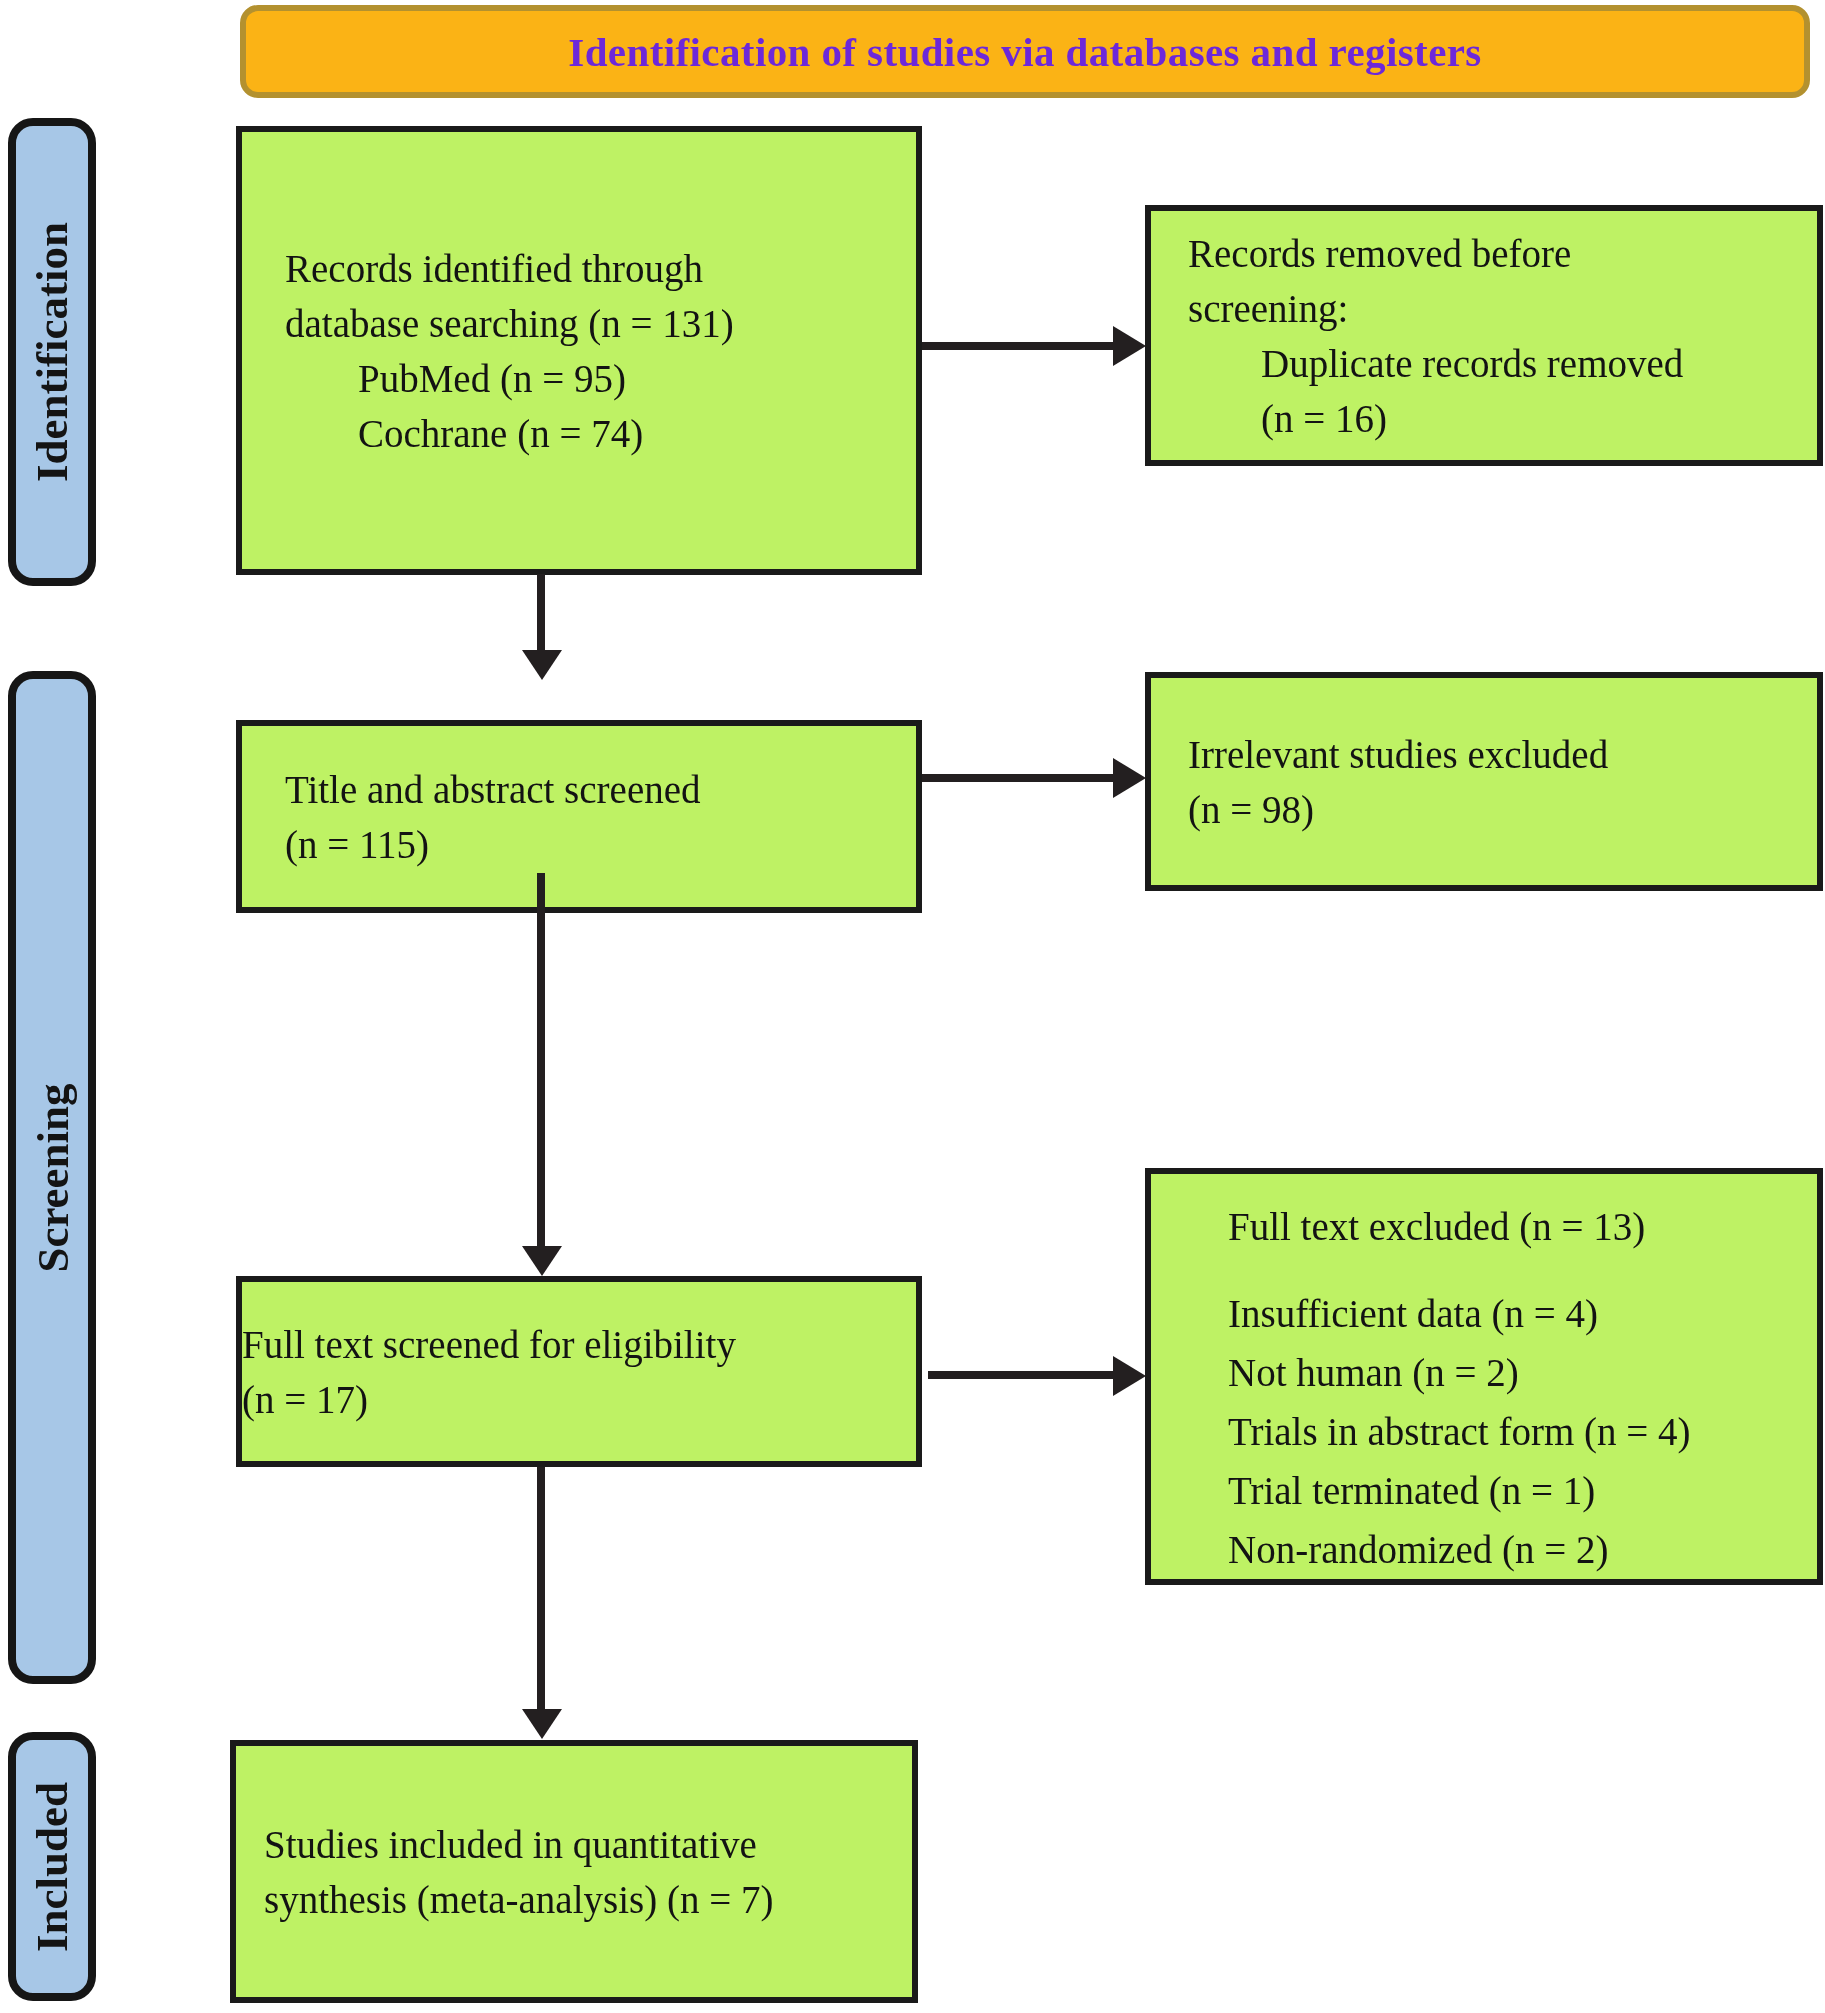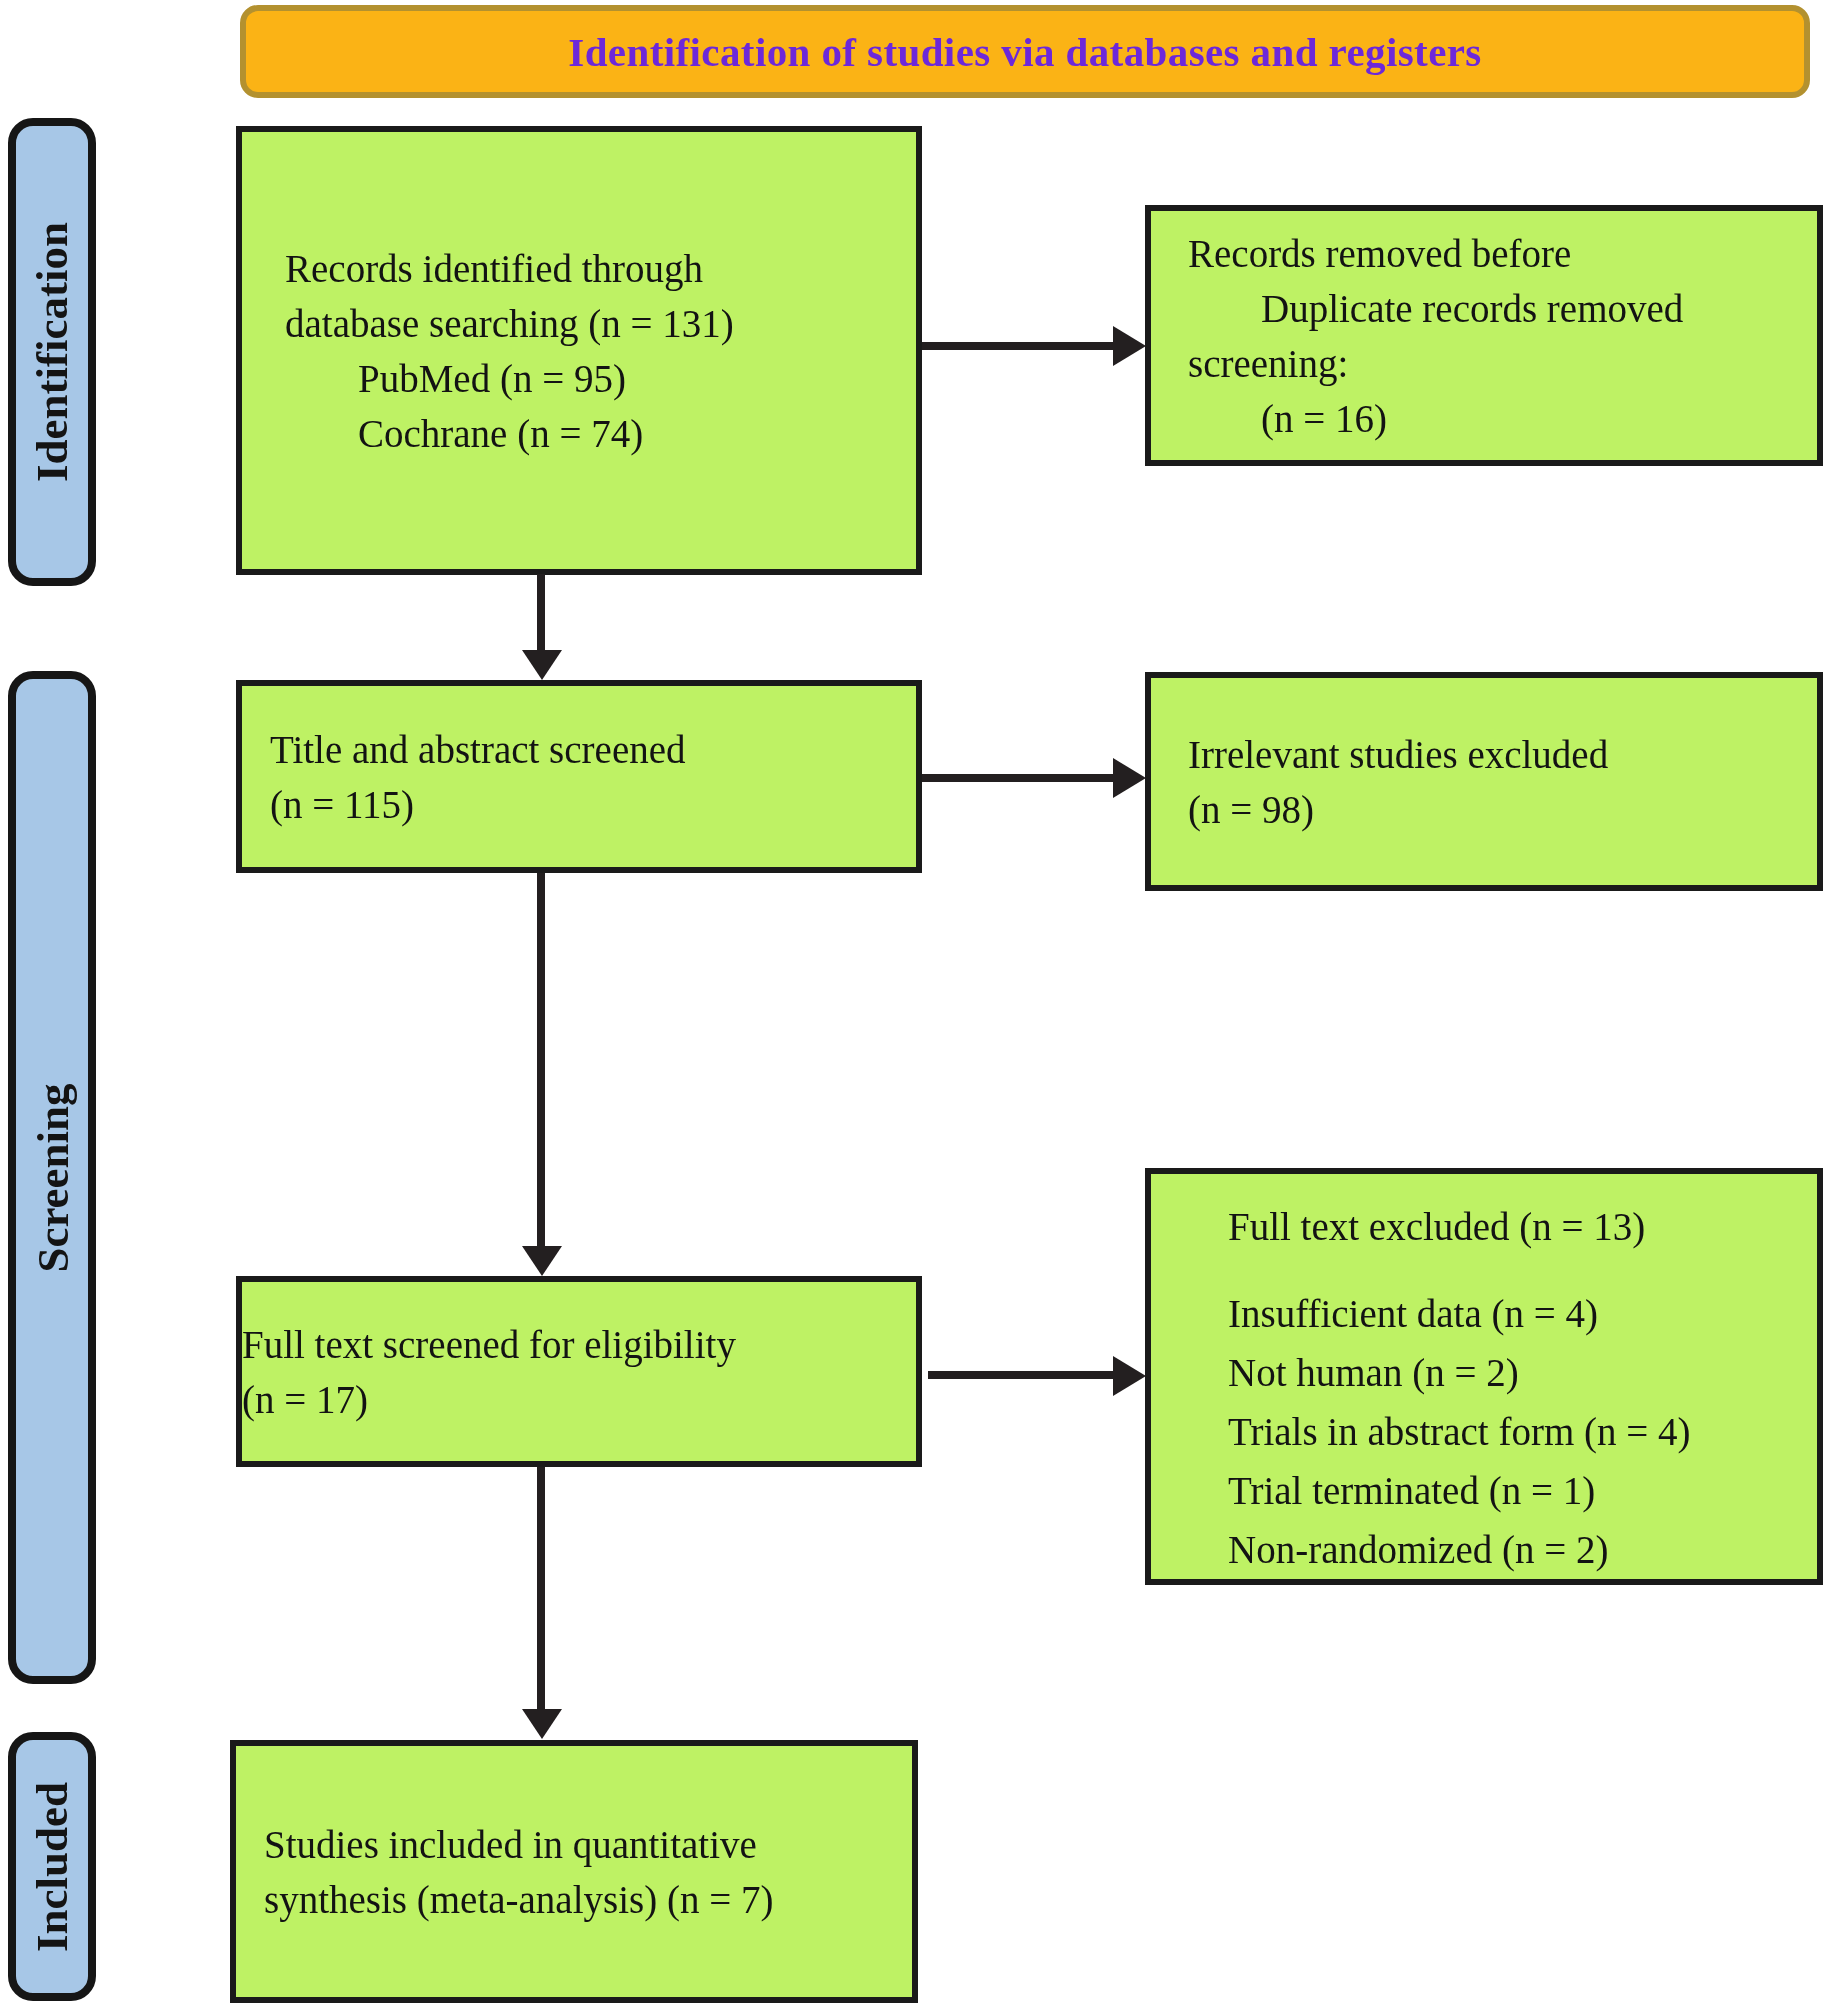--- a/index.html
+++ b/index.html
@@ -73,21 +73,21 @@
   .fbox .box-line {
     font-size: 39px;
     line-height: 55px;
     color: #131313;
     white-space: nowrap;
   }
   .indent-1 { padding-left: 73px; }
 
   .box-records      { left: 236px;  top: 126px;  width: 686px; height: 449px; padding-left: 43px; }
   .box-removed      { left: 1145px; top: 205px;  width: 678px; height: 261px; padding-left: 37px; }
-  .box-title-abs    { left: 236px;  top: 680px;  width: 686px; height: 193px; padding-left: 28px; }
+  .box-title-abs    { left: 236px;  top: 720px;  width: 686px; height: 193px; padding-left: 43px; }
   .box-irrelevant   { left: 1145px; top: 672px;  width: 678px; height: 219px; padding-left: 37px; }
   .box-fulltext     { left: 236px;  top: 1276px; width: 686px; height: 191px; }
   .box-ft-excluded  { left: 1145px; top: 1168px; width: 678px; height: 417px; padding-left: 37px;
                       justify-content: flex-start; padding-top: 23px; }
   .box-ft-excluded .box-line { line-height: 59px; margin-left: 40px; }
   .box-included     { left: 230px;  top: 1740px; width: 688px; height: 263px; padding-left: 28px; }
   .spacer-line { height: 35px; }
 
   
   .arrow-line-h {
@@ -136,22 +136,22 @@
 
   <div class="fbox box-records">
     <div class="box-line">Records identified through</div>
     <div class="box-line">database searching (n = 131)</div>
     <div class="box-line indent-1">PubMed (n = 95)</div>
     <div class="box-line indent-1">Cochrane (n = 74)</div>
   </div>
 
   <div class="fbox box-removed">
     <div class="box-line">Records removed before</div>
+    <div class="box-line">screening:</div>
     <div class="box-line indent-1">Duplicate records removed</div>
-    <div class="box-line">screening:</div>
     <div class="box-line indent-1">(n = 16)</div>
   </div>
 
   <div class="fbox box-title-abs">
     <div class="box-line">Title and abstract screened</div>
     <div class="box-line">(n = 115)</div>
   </div>
 
   <div class="fbox box-irrelevant">
     <div class="box-line">Irrelevant studies excluded</div>

